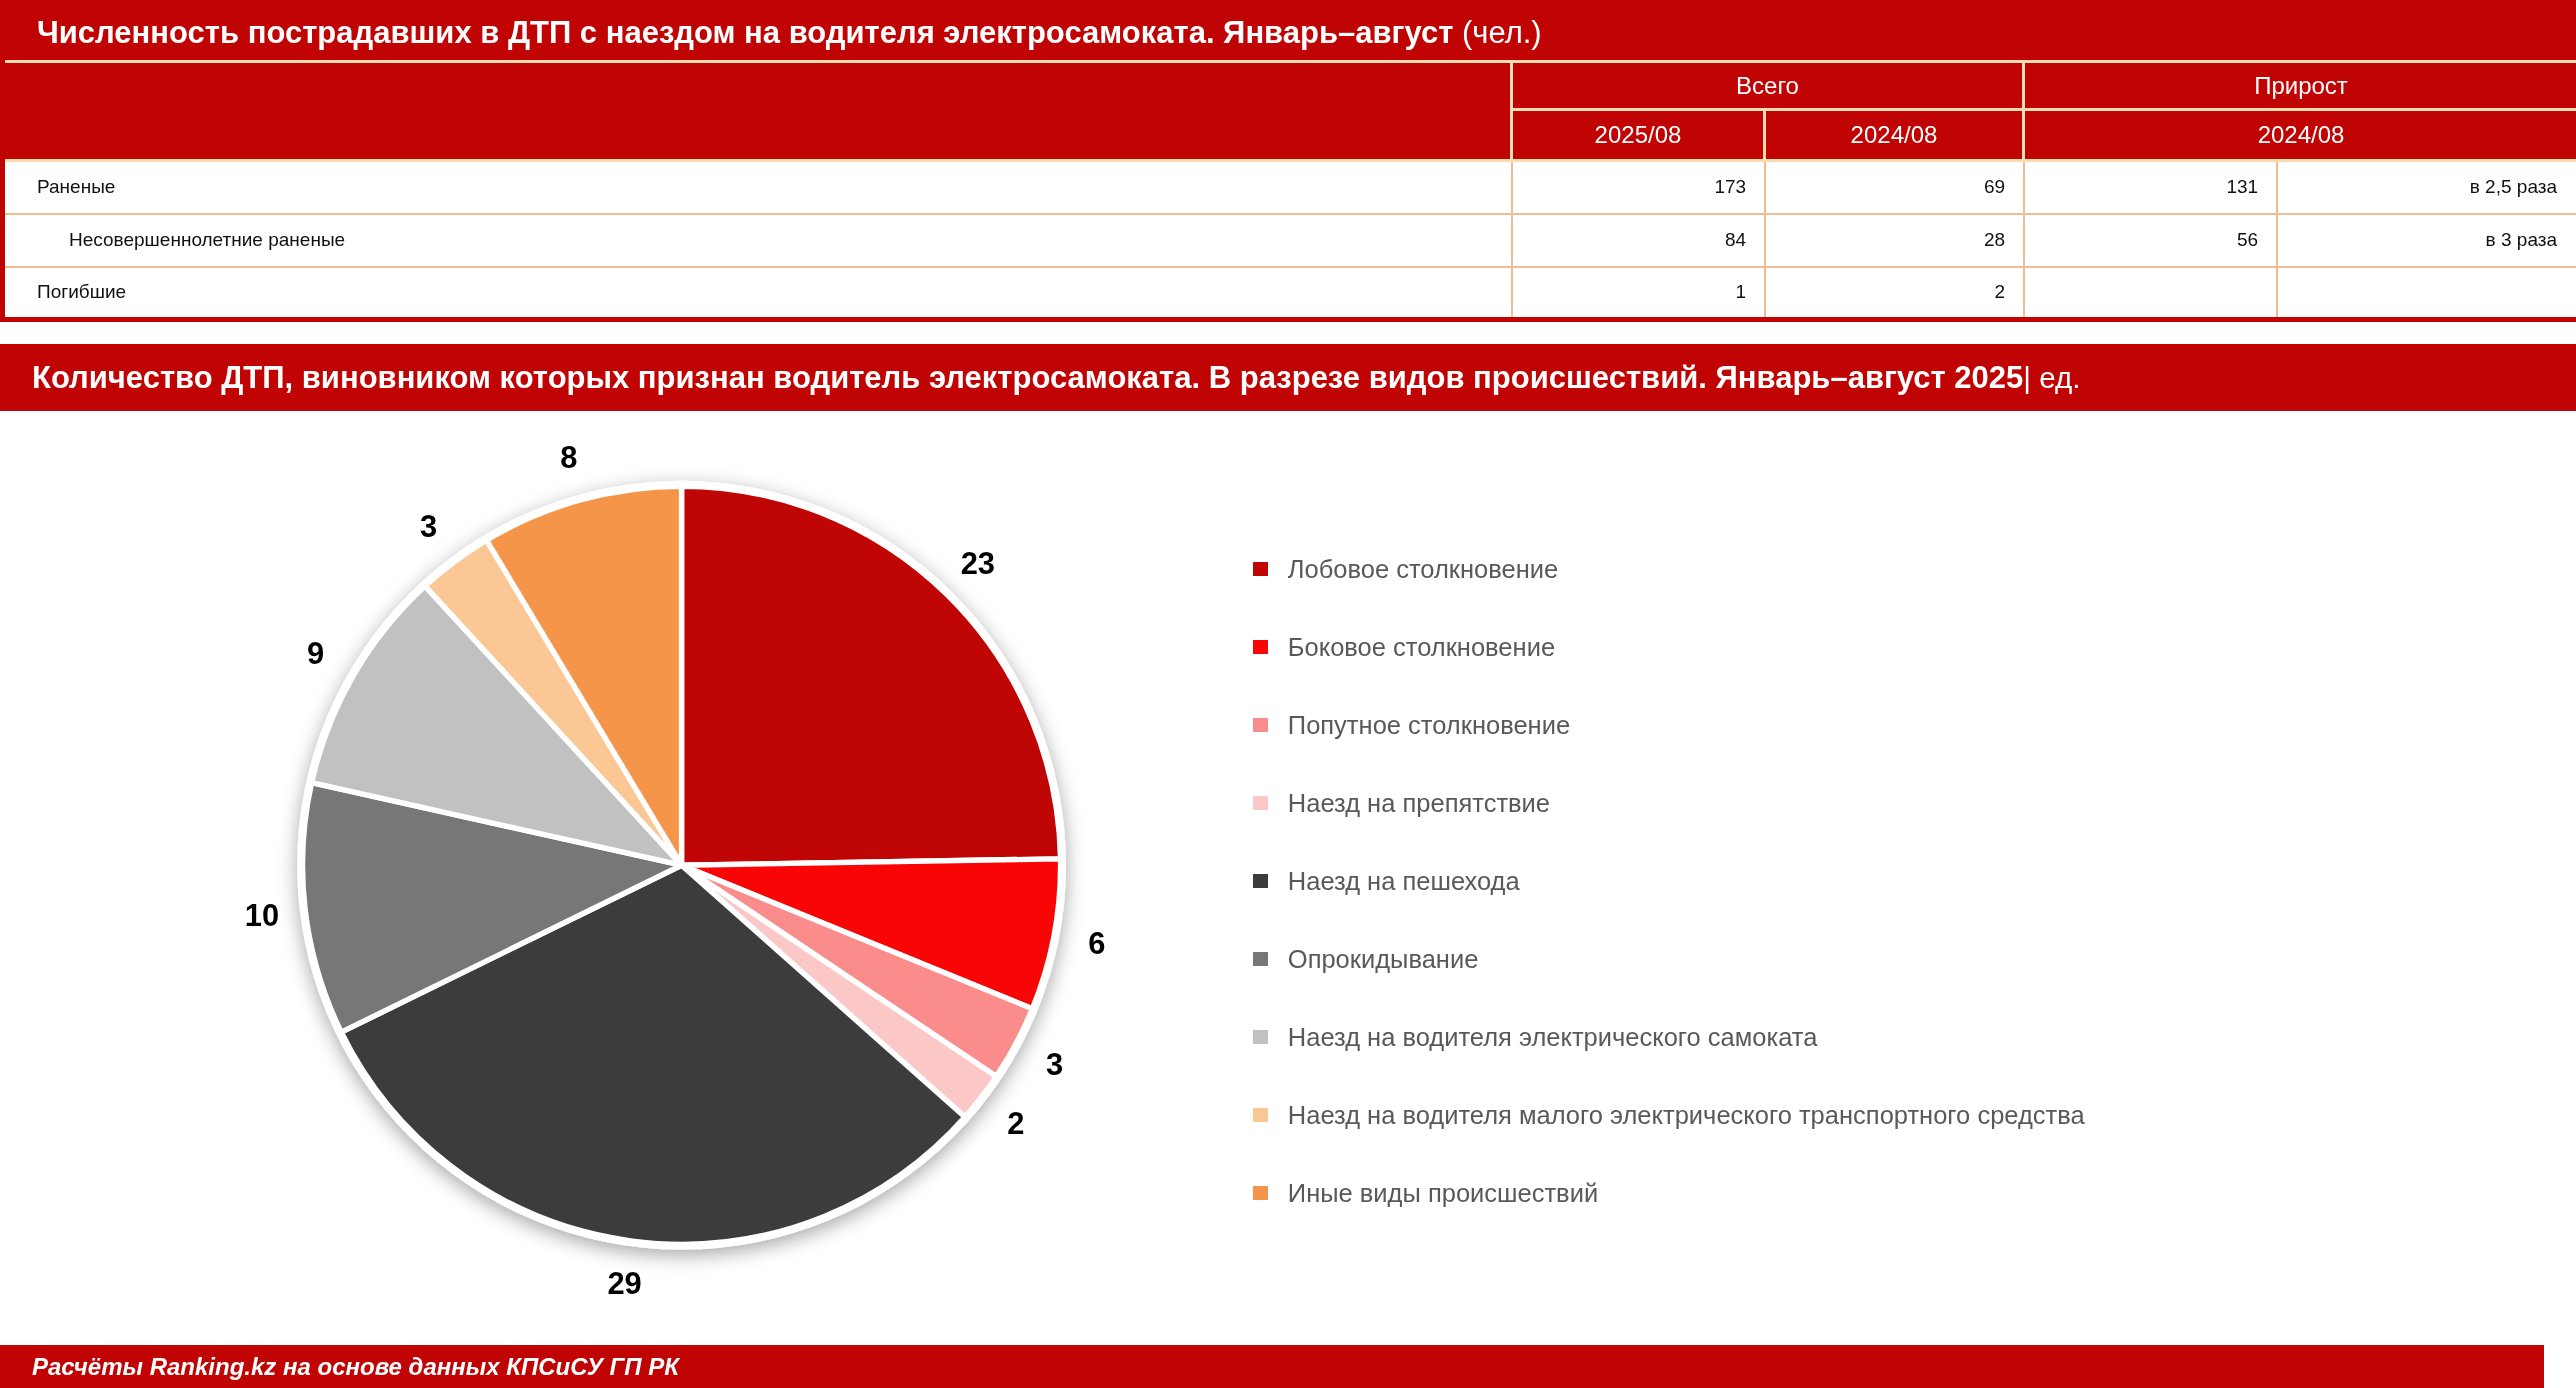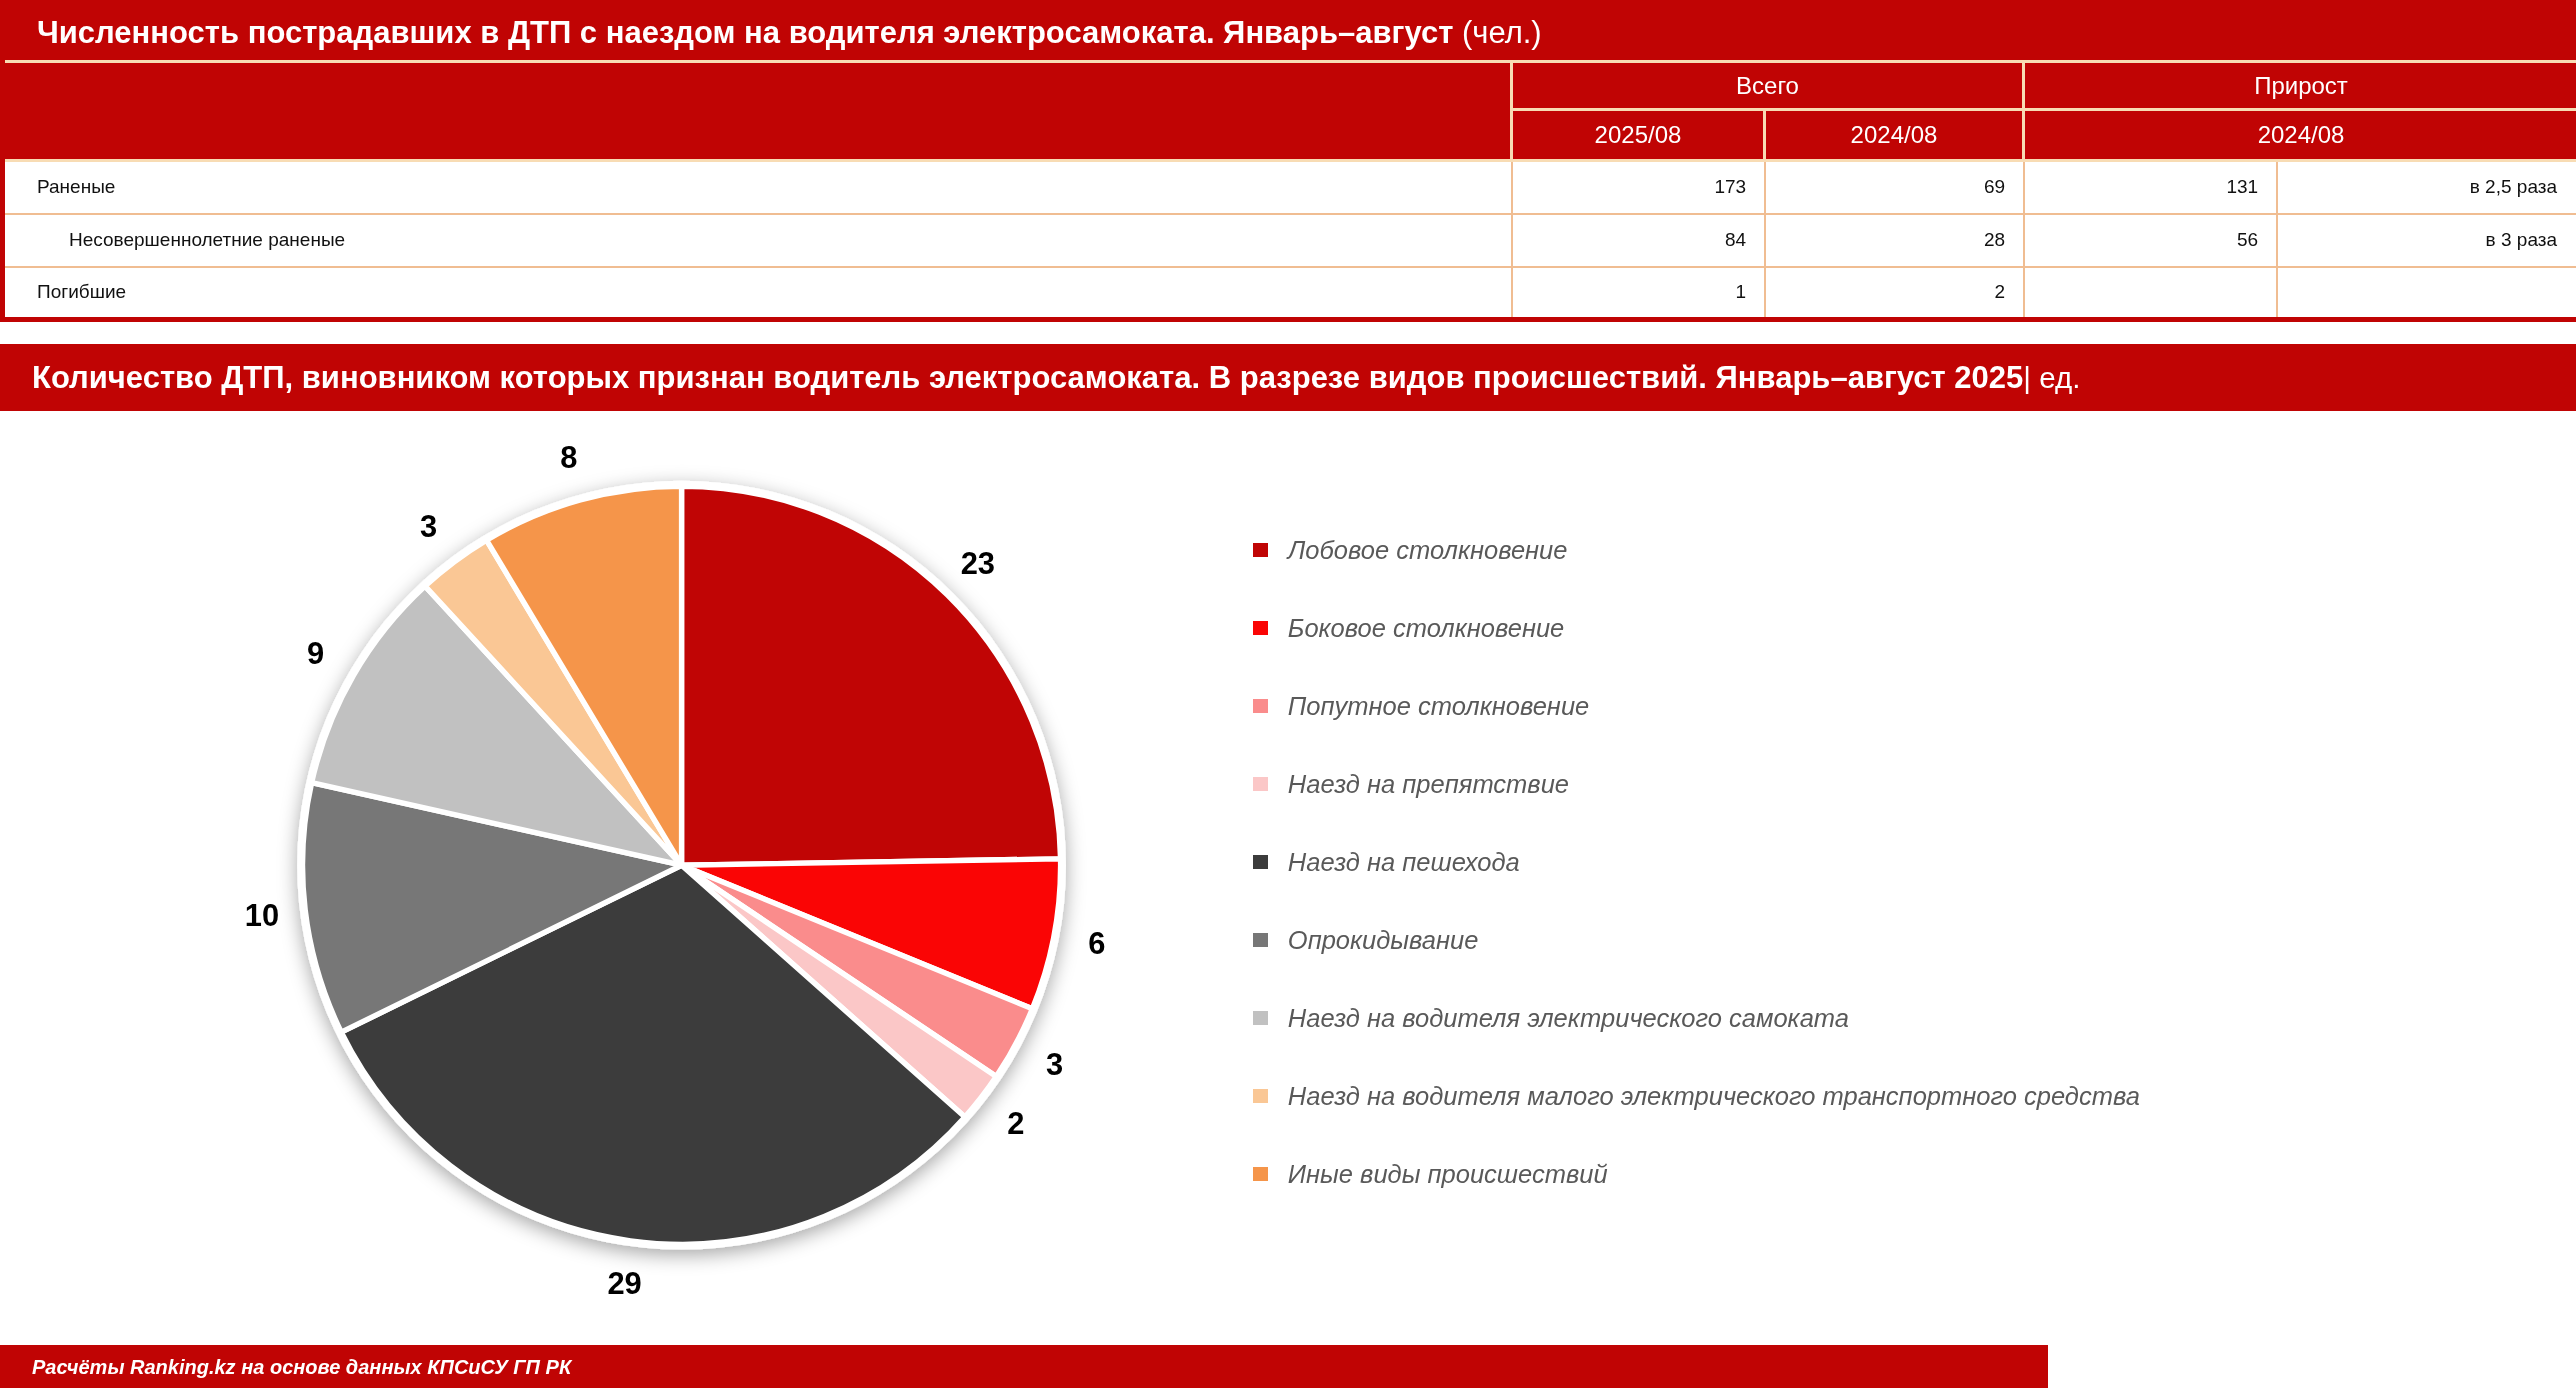--- a/index.html
+++ b/index.html
@@ -57,31 +57,31 @@
     position:absolute;left:0;top:344px;width:2576px;height:67px;
     background:var(--band-red);color:#fff;display:flex;align-items:center;
     padding-left:32px;font-size:31px;font-weight:bold;white-space:nowrap;
   }
   .band2 .unit{font-weight:normal;font-size:29.5px;}
 
   
   #pie-svg{position:absolute;left:0;top:421px;}
 
   #legend{
-    position:absolute;left:1253px;top:511px;width:1275px;font-style:italic;
+    position:absolute;left:1253px;top:530px;width:1275px;
   }
   .legend-item{display:flex;align-items:center;height:78px;}
   .legend-swatch{width:14.8px;height:14.8px;flex:0 0 14.8px;margin-right:20px;}
   .legend-label{font-size:25.5px;color:var(--legend-text);white-space:nowrap;}
 
   
   .footer{
-    position:absolute;left:0;bottom:0;width:2048px;height:44px;
+    position:absolute;left:0;bottom:0;width:2544px;height:44px;
     background:var(--band-red);color:#fff;display:flex;align-items:center;
-    padding-left:32px;font-size:20px;font-weight:bold;font-style:italic;white-space:nowrap;
+    padding-left:32px;font-size:24px;font-weight:bold;font-style:italic;white-space:nowrap;
   }
 </style>
 </head>
 <body>
 
 <table class="stat">
   <colgroup>
     <col style="width:1509px">
       <col style="width:253px">
       <col style="width:259px">

